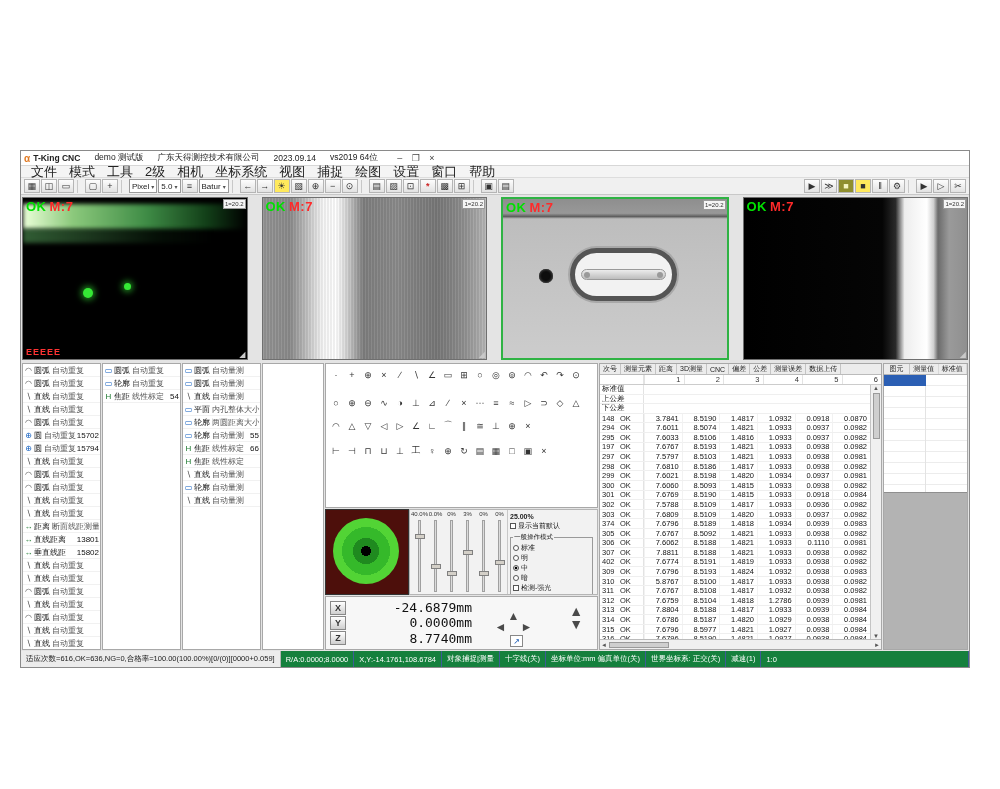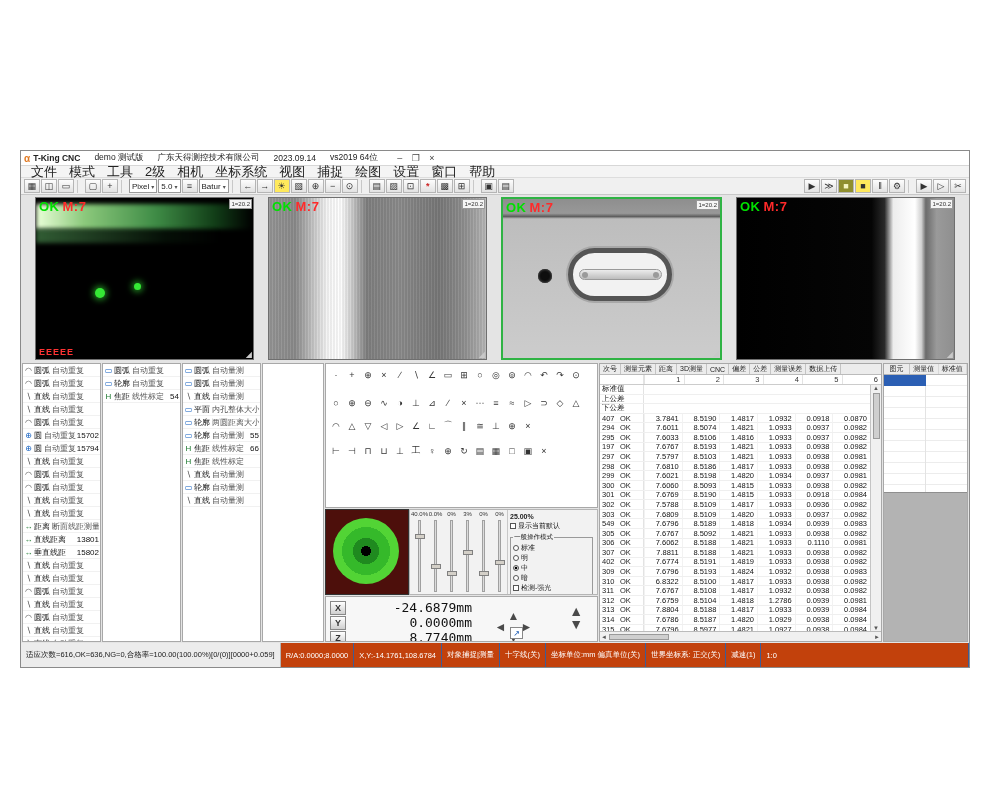--- a/index.html
+++ b/index.html
@@ -24,21 +24,21 @@
   .tg{font-size:9px;color:#333;line-height:1}
   .a-yellow{background:#ffe95c}
   .a-olive{background:#8f8f2e}.a-olive .tg{color:#f4f4c0}
   .a-red .tg{color:#cc2222;font-weight:bold}
   .tsep{width:5px;height:13px;border-left:1px solid #c8c8c8;margin:0 2px;flex:none}
   .tcombo{height:14px;border:1px solid #9a9a9a;background:#fff;display:inline-flex;align-items:center;padding:0 2px;gap:2px;font-size:8px;flex:none}
   .tca{font-size:6px;color:#555}
   #tb-right{margin-left:auto;display:flex;align-items:center;gap:1px}
 
   
-  #cameras{height:167px;background:#e4e4e4;display:flex;gap:14px;padding:2px 14px;flex:none}
+  #cameras{height:167px;background:#e4e4e4;display:flex;gap:14px;padding:2px 1px;flex:none}
   .cam{flex:1;position:relative;background:#000;border:1px solid #6f6f6f;overflow:hidden}
   .cam.sel{border:2px solid #2fb344}
   .scene{position:absolute;inset:0}
   .scene.glow{background:#000}
   .glow1{position:absolute;left:0;top:4%;width:100%;height:15%;background:linear-gradient(90deg,#eaffd8 0%,#8cc97c 22%,#3f8c46 55%,#123f18 82%,rgba(0,0,0,0) 100%);filter:blur(2px)}
   .glow2{position:absolute;left:0;top:19%;width:85%;height:9%;background:linear-gradient(90deg,rgba(90,170,95,.55),rgba(20,60,25,.25) 70%,transparent);filter:blur(2px)}
   .dot{position:absolute;background:#35e835;border-radius:50%;box-shadow:0 0 6px 2px rgba(60,255,60,.55)}
   .d1{left:27%;top:56%;width:10px;height:10px}
   .d2{left:45%;top:53%;width:7px;height:7px}
   .scene.edge{background:repeating-linear-gradient(90deg,rgba(255,255,255,.05) 0 1px,rgba(0,0,0,.06) 1px 3px),linear-gradient(90deg,#969696 0%,#8b8b8b 12%,#c4c4c4 20%,#f7f7f7 27%,#ffffff 33%,#cfcfcf 38%,#808080 45%,#8c8c8c 60%,#787878 78%,#909090 90%,#b8b8b8 100%)}
@@ -125,21 +125,21 @@
   
   #minipanel{flex:1;background:#b3b3b3;border:1px solid #a8a8a8;display:flex;flex-direction:column;overflow:hidden}
   #mini-head{height:11px;background:#ececec;display:flex;font-size:7px;border-bottom:1px solid #b5b5b5;align-items:center}
   #mini-tab{width:26px;border-right:1px solid #c4c4c4;text-align:center;flex:none}
   .mcol{flex:1;text-align:center;border-right:1px solid #d8d8d8}
   #mini-table{height:118px;background:#fff;position:relative;border-bottom:1px solid #8f8f8f;background-image:linear-gradient(90deg,transparent 0 49.5%,#e3e3e3 49.5% 50.5%,transparent 50.5%),repeating-linear-gradient(180deg,transparent 0 10px,#ececec 10px 11px)}
   .selcell{position:absolute;left:0;top:0;width:50%;height:11px;background:#2b5fb4}
   #mini-gray{flex:1;background:#b3b3b3}
 
   
-  #statusbar{height:24px;display:flex;background:#c2410c;color:#fff;font-size:7.5px;overflow:hidden;flex:none}
+  #statusbar{height:16px;display:flex;background:#15803d;color:#fff;font-size:7.5px;overflow:hidden;flex:none}
   .seg{padding:0 5px;border-right:1px solid #3d5c96;display:flex;align-items:center;white-space:nowrap}
   .seg.light{background:#ececec;color:#1a1a1a;border-right:1px solid #b5b5b5}
   .seg:last-child{flex:1}
 </style>
 </head>
 <body>
 
 <div id="app">
 
   <div id="titlebar">
@@ -748,21 +748,21 @@
               <span class="tc0">下公差</span>
               <span class="tcv"></span>
               <span class="tcv"></span>
               <span class="tcv"></span>
               <span class="tcv"></span>
               <span class="tcv"></span>
               <span class="tcv"></span>
             </div>
             <div class="trow">
               <span class="tc0">
-                <span class="tno">407</span>
+                <span class="tno">148</span>
                 <span class="tok">OK</span>
               </span>
               <span class="tcv">3.7841</span>
               <span class="tcv">8.5190</span>
               <span class="tcv">1.4817</span>
               <span class="tcv">1.0932</span>
               <span class="tcv">0.0918</span>
               <span class="tcv">0.0870</span>
             </div>
             <div class="trow">
@@ -880,21 +880,21 @@
               </span>
               <span class="tcv">7.6809</span>
               <span class="tcv">8.5109</span>
               <span class="tcv">1.4820</span>
               <span class="tcv">1.0933</span>
               <span class="tcv">0.0937</span>
               <span class="tcv">0.0982</span>
             </div>
             <div class="trow">
               <span class="tc0">
-                <span class="tno">549</span>
+                <span class="tno">374</span>
                 <span class="tok">OK</span>
               </span>
               <span class="tcv">7.6796</span>
               <span class="tcv">8.5189</span>
               <span class="tcv">1.4818</span>
               <span class="tcv">1.0934</span>
               <span class="tcv">0.0939</span>
               <span class="tcv">0.0983</span>
             </div>
             <div class="trow">
@@ -955,21 +955,21 @@
               <span class="tcv">1.4824</span>
               <span class="tcv">1.0932</span>
               <span class="tcv">0.0938</span>
               <span class="tcv">0.0983</span>
             </div>
             <div class="trow">
               <span class="tc0">
                 <span class="tno">310</span>
                 <span class="tok">OK</span>
               </span>
-              <span class="tcv">6.8322</span>
+              <span class="tcv">5.8767</span>
               <span class="tcv">8.5100</span>
               <span class="tcv">1.4817</span>
               <span class="tcv">1.0933</span>
               <span class="tcv">0.0938</span>
               <span class="tcv">0.0982</span>
             </div>
             <div class="trow">
               <span class="tc0">
                 <span class="tno">311</span>
                 <span class="tok">OK</span>

